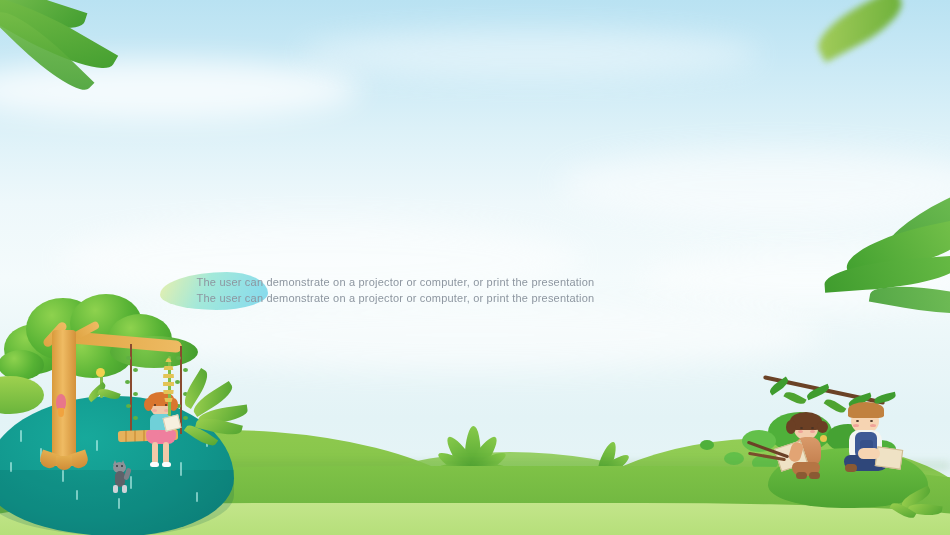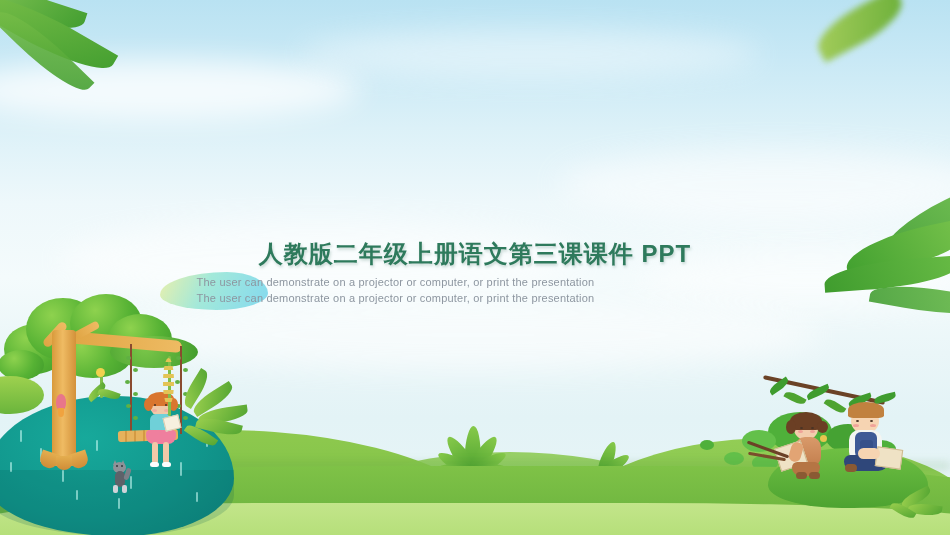--- a/index.html
+++ b/index.html
@@ -378,17 +378,16 @@
   <div class="kid-part" style="left:845px;top:464px;width:12px;height:8px;border-radius:4px;background:#8a5a33;"></div>
   <div class="kid-part" style="left:876px;top:448px;width:24px;height:18px;background:#efe2c5;border:1px solid #cdb98e;transform:rotate(8deg);"></div>
   <div class="kid-part" style="left:858px;top:448px;width:22px;height:11px;border-radius:6px;background:#f6d4b2;"></div>
 
   <div class="plant-leaf" style="left:900px;top:492px;width:32px;height:11px;transform:rotate(-26deg);"></div>
   <div class="plant-leaf" style="left:908px;top:504px;width:34px;height:11px;transform:rotate(8deg);"></div>
   <div class="plant-leaf" style="left:890px;top:506px;width:26px;height:9px;transform:rotate(32deg);"></div>
 
   <div id="cloud-blob"></div>
 
-  <div id="subtitle">人教版二年级上册语文第三课课件 PPT</div>
   <div class="eng-line" id="eng1">The user can demonstrate on a projector or computer, or print the presentation</div>
   <div class="eng-line" id="eng2">The user can demonstrate on a projector or computer, or print the presentation</div>
 
 </div>
 
 </body></html>

